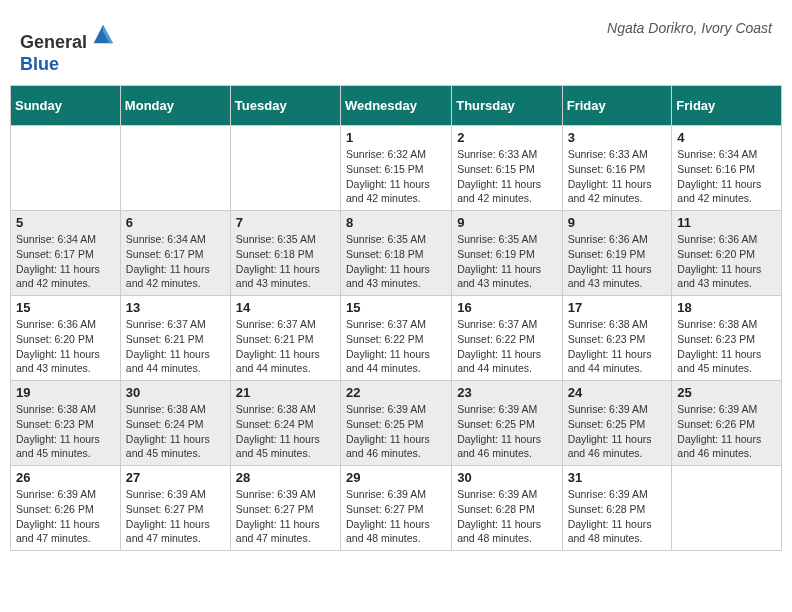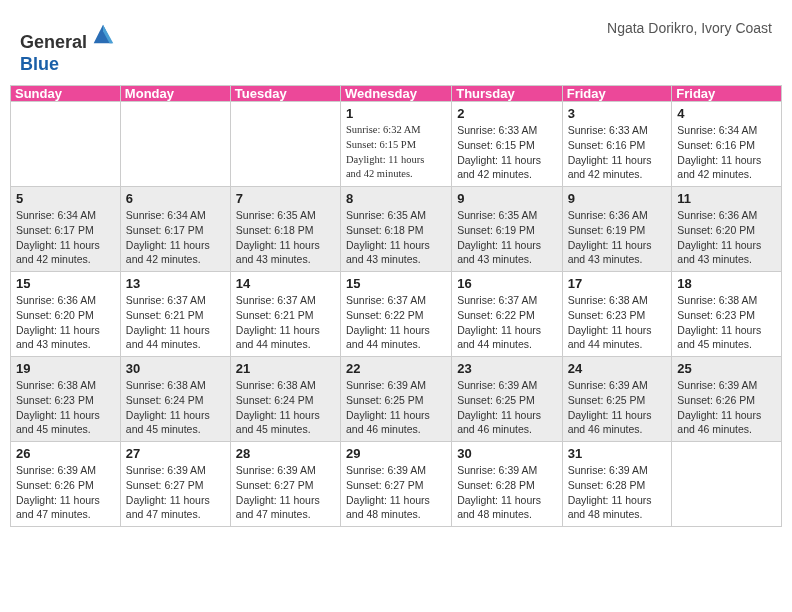--- a/index.html
+++ b/index.html
@@ -36,30 +36,31 @@
       text-align: right;
     }
     .month-title {
       font-size: 32px;
       font-weight: bold;
       color: #222;
     }
     .location-title {
       font-size: 14px;
       color: #555;
+      font-style: italic;
     }
     .calendar {
       width: 100%;
       border-collapse: collapse;
       margin-top: 5px;
     }
     .calendar th {
-      background-color: #ec4899;
+      background-color: #0f766e;
       color: #fff;
-      padding: 0 4px;
+      padding: 12px 4px;
       text-align: left;
       font-size: 13px;
       border: 1px solid #ccc;
       margin-left: 9px;
     }
     .calendar td {
       vertical-align: top;
       border: 1px solid #ccc;
       padding: 4px 5px;
       font-size: 10.5px;
@@ -127,21 +128,21 @@
         <th>Friday</th>
       </tr>
   </thead>
   <tbody id="calendar-body">
   <tr>
         <td class="empty"></td>
         <td class="empty"></td>
         <td class="empty"></td>
         <td>
           <div class="day-number">1</div>
-          <div class="day-info" style="white-space: pre-line; font-family: Liberation Serif, serif;">Sunrise: 6:32 AM
+          <div class="day-info" style="white-space: pre-line;">Sunrise: 6:32 AM
 Sunset: 6:15 PM
 Daylight: 11 hours
 and 42 minutes.</div>
         </td>
         <td>
           <div class="day-number">2</div>
           <div class="day-info" style="white-space: pre-line;">Sunrise: 6:33 AM
 Sunset: 6:15 PM
 Daylight: 11 hours
 and 42 minutes.</div>

